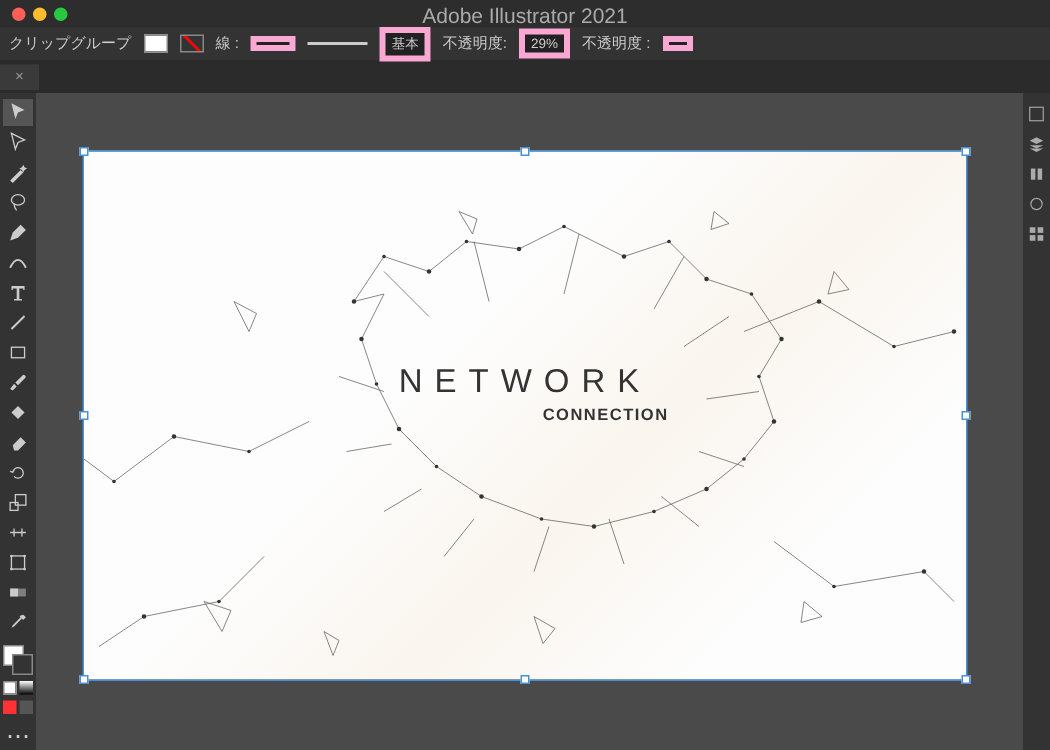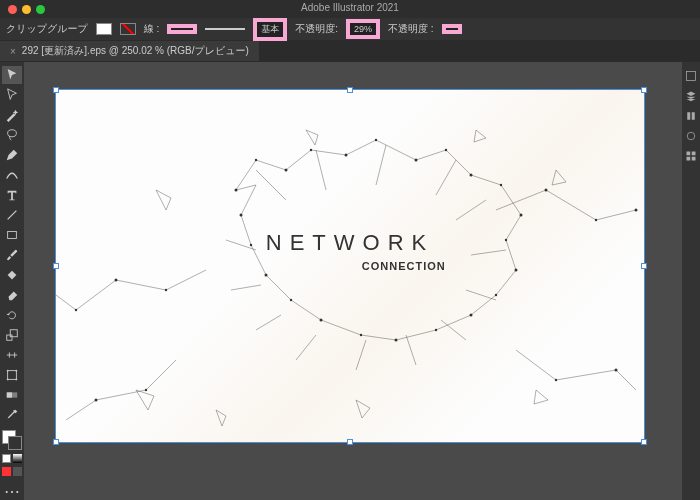--- a/index.html
+++ b/index.html
@@ -3,21 +3,21 @@
 <meta charset="utf-8">
 <style>
   * { box-sizing: border-box; margin: 0; padding: 0; }
   body { width: 700px; height: 500px; background: #4a4a4a; font-family: sans-serif; overflow: hidden; position: relative; }
   
   .window-controls { display: flex; gap: 5px; padding: 4px 8px; background: #2d2d2d; height: 18px; align-items: center; }
   .wc-dot { width: 9px; height: 9px; border-radius: 50%; }
   .wc-red { background: #ff5f57; }
   .wc-yellow { background: #febc2e; }
   .wc-green { background: #28c840; }
-  .app-title { color: #aaa; font-size: 10px; position: absolute; left: 50%; transform: translateX(-50%); top: 2px; }
+  .app-title { color: #aaa; font-size: 14px; position: absolute; left: 50%; transform: translateX(-50%); top: 2px; }
   
   .menubar { background: #333; height: 22px; display: flex; align-items: center; padding: 0 6px; gap: 8px; color: #ccc; font-size: 10px; }
   .menubar .group-label { color: #ccc; text-align: center; }
   .menubar .swatch { width: 16px; height: 12px; display: inline-block; }
   .menubar .swatch.fill { background: #fff; border: 1px solid #888; }
   .menubar .swatch.stroke { background: #333; border: 1px solid #888; position: relative; }
   .menubar .swatch.stroke::after { content:''; position:absolute; top:0; left:0; right:0; bottom:0; background: linear-gradient(45deg, transparent 45%, #f00 45%, #f00 55%, transparent 55%); }
   .menubar .sel { background:#222; border:4px solid #f9a8d4; padding:1px 4px; font-size:9px; color:#ccc; }
   .menubar .btn-controls { display:flex; gap:4px; margin-left:auto; }
   .menubar .ic { width:14px; height:14px; color:#ccc; }
@@ -34,21 +34,21 @@
   .tool svg { width:14px; height:14px; }
   .tool-swatches { margin-top:4px; position:relative; width:20px; height:20px; }
   .tool-swatches .f { position:absolute; top:0; left:0; width:14px; height:14px; background:#fff; border:1px solid #888; }
   .tool-swatches .s { position:absolute; bottom:0; right:0; width:14px; height:14px; background:#333; border:1px solid #888; }
   .color-row { display:flex; gap:2px; margin-top:2px; }
   .color-row .c { width:9px; height:9px; }
   
   .panel-right { position:absolute; right:0; top:0; width:18px; height:100%; background:#333; display:flex; flex-direction:column; gap:8px; padding:8px 0; align-items:center; color:#aaa; }
   .panel-right .ic { width:12px; height:12px; }
   
-  .canvas-area { position:absolute; left:56px; top:28px; width:588px; height:352px; background: linear-gradient(135deg, #fdfdfd 40%, #faf5ee 60%, #fdfdfd 80%); }
+  .canvas-area { position:absolute; left:56px; top:39px; width:588px; height:352px; background: linear-gradient(135deg, #fdfdfd 40%, #faf5ee 60%, #fdfdfd 80%); }
   .selection { position:absolute; left:-1px; top:-1px; right:-1px; bottom:-1px; border:1px solid #4a90d9; }
   .handle { position:absolute; width:6px; height:6px; background:#fff; border:1px solid #4a90d9; }
   .h-tl{top:-3px;left:-3px}.h-tr{top:-3px;right:-3px}.h-bl{bottom:-3px;left:-3px}.h-br{bottom:-3px;right:-3px}
   .h-tm{top:-3px;left:50%;margin-left:-3px}.h-bm{bottom:-3px;left:50%;margin-left:-3px}
   .h-ml{left:-3px;top:50%;margin-top:-3px}.h-mr{right:-3px;top:50%;margin-top:-3px}
   
   .art-title { position:absolute; top:140px; left:50%; transform:translateX(-50%); font-family: Arial, sans-serif; letter-spacing: 8px; font-size:22px; color:#333; font-weight:400; }
   .art-sub { position:absolute; top:170px; left:52%; font-family: Arial, sans-serif; font-size:11px; font-weight:bold; color:#333; letter-spacing:1px; }
   
   .plexus { position:absolute; inset:0; width:100%; height:100%; }
@@ -73,21 +73,20 @@
   <span class="sel">基本</span>
   <span>不透明度:</span>
   <span class="sel">29%</span>
   <span>不透明度 :</span>
   <span class="sel" style="min-width:20px"></span>
 </div>
 
 <div class="tab-strip">
   <div class="tab">
     <span class="x">×</span>
-    <span>292 [更新済み].eps @ 250.02 % (RGB/プレビュー)</span>
   </div>
 </div>
 
 <div class="workspace">
 
   <div class="toolbar-left">
     <div class="tool active">
         <svg viewBox="0 0 16 16">
           <path fill="currentColor" d="M3 1l3 12 2-5 5-2z"></path>
         </svg>

